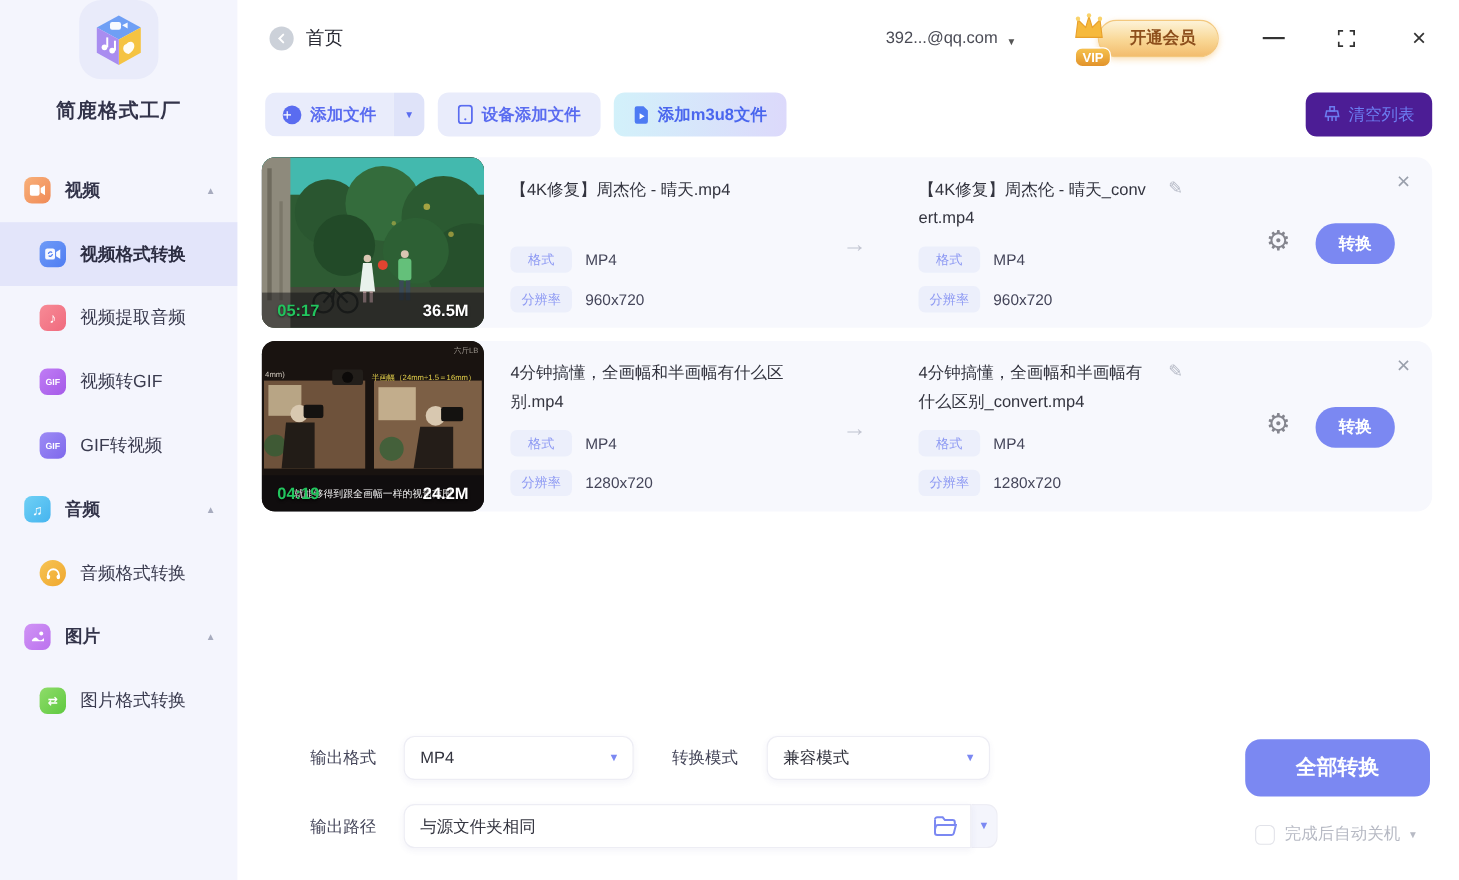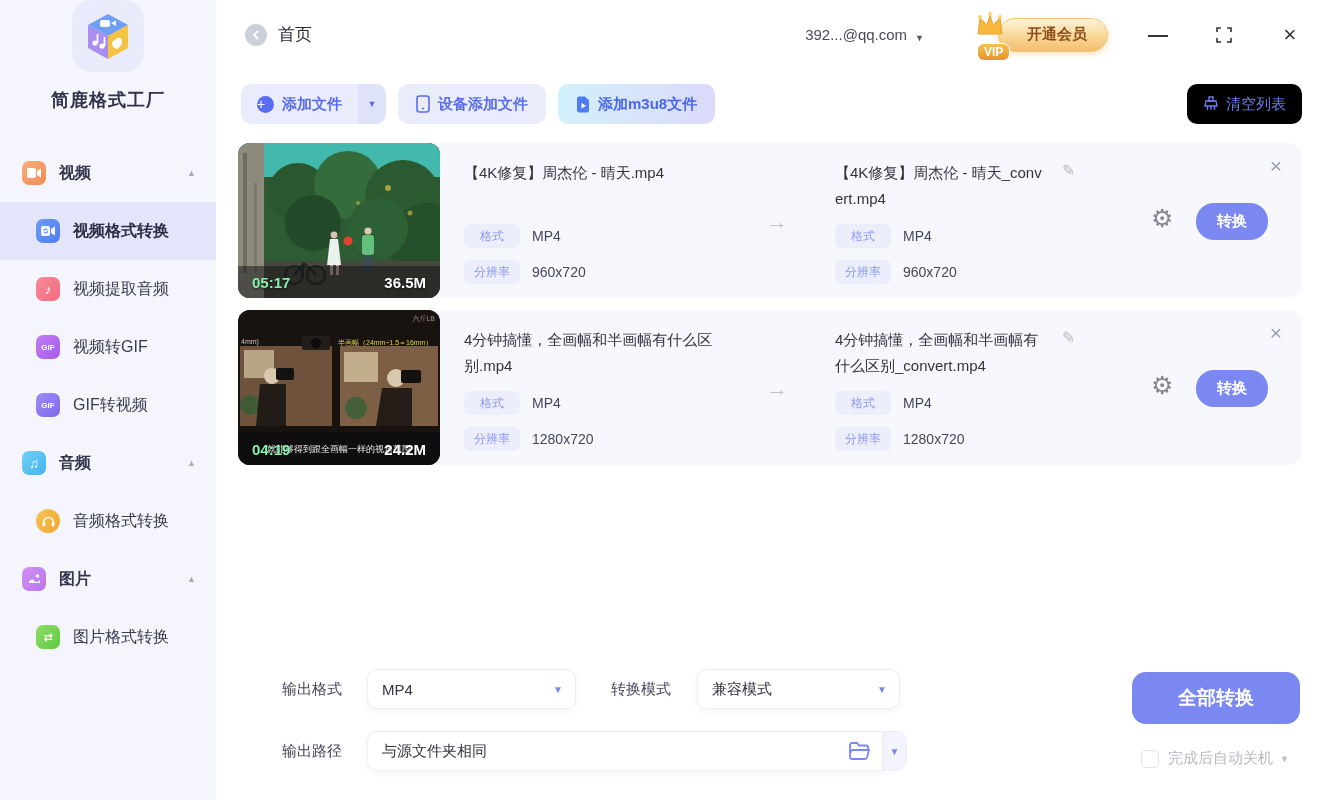--- a/index.html
+++ b/index.html
@@ -44,30 +44,30 @@
 
   
   .toolbar { display:flex; align-items:center; margin:20px 24px 0 25px; height:40px; }
   .tb-btn { height:40px; border-radius:10px; background:#e9ecfb; color:#5a6cf0; font-size:15px; font-weight:700; display:flex; align-items:center; padding:0 18px; cursor:pointer; }
   .split { display:flex; margin-right:12px; border-radius:10px; overflow:hidden; }
   .split .main-seg { border-radius:0; background:#e9ecfb; padding:0 16px; }
   .split .arrow-seg { width:28px; background:#dfe3f9; display:flex; align-items:center; justify-content:center; color:#5a6cf0; font-size:9px; cursor:pointer; }
   .tb-btn.device { margin-right:12px; }
   .tb-btn.m3u8 { background:linear-gradient(90deg,#d2f1fa 0%,#dcd9fb 100%); color:#4a66ee; }
   .tb-btn .ic { margin-right:8px; display:flex; align-items:center; }
-  .tb-clear { position:absolute; right:24px; top:84px; height:40px; border-radius:10px; background:#000000; color:#6c7df1; font-size:15px; display:flex; align-items:center; padding:0 16px; cursor:pointer; }
+  .tb-clear { position:absolute; right:24px; top:84px; height:40px; border-radius:10px; background:#4c1d95; color:#6c7df1; font-size:15px; display:flex; align-items:center; padding:0 16px; cursor:pointer; }
   .tb-clear .ic { margin-right:7px; display:flex; }
   .plus-circle { width:17px; height:17px; border-radius:50%; background:#5a6cf0; color:#fff; font-size:14px; line-height:16px; text-align:center; font-weight:400; }
 
   
   .list { margin:19px 24px 0 22px; }
   .file-row { position:relative; height:155px; background:#f7f8fd; border-radius:14px; margin-bottom:12px; }
   .thumb { position:absolute; left:0; top:0; width:202px; height:155px; border-radius:12px; overflow:hidden; background:#222; }
   .thumb svg { display:block; }
-  .thumb-time { position:absolute; left:14px; bottom:7px; color:#86efac; font-size:15px; font-weight:700; text-shadow:0 1px 2px rgba(0,0,0,.6); }
+  .thumb-time { position:absolute; left:14px; bottom:7px; color:#22c55e; font-size:15px; font-weight:700; text-shadow:0 1px 2px rgba(0,0,0,.6); }
   .thumb-size { position:absolute; right:14px; bottom:7px; color:#fff; font-size:15px; font-weight:700; text-shadow:0 1px 2px rgba(0,0,0,.6); }
   .t2-cap { position:absolute; color:#e8d44c; font-size:7px; white-space:nowrap; }
   .t2-chan { position:absolute; right:5px; top:4px; color:#9a938c; font-size:7px; }
   .t2-sub { position:absolute; left:0; right:0; bottom:9px; text-align:center; color:#efefef; font-size:9px; white-space:nowrap; }
   .src-name { position:absolute; left:226px; top:17px; width:258px; font-size:15px; color:#33343f; line-height:26px; word-break:break-all; }
   .dst-name { position:absolute; left:597px; top:17px; width:214px; font-size:15px; color:#33343f; line-height:26px; word-break:break-all; }
   .pencil { position:absolute; left:824px; top:18px; color:#b6bac6; font-size:16px; cursor:pointer; }
   .meta { position:absolute; display:flex; align-items:center; }
   .badge { width:56px; height:24px; border-radius:6px; background:#eceffb; color:#8d99f3; font-size:12px; display:flex; align-items:center; justify-content:center; margin-right:12px; flex:none; }
   .meta .val { font-size:14px; color:#45465१; color:#45465a; }

